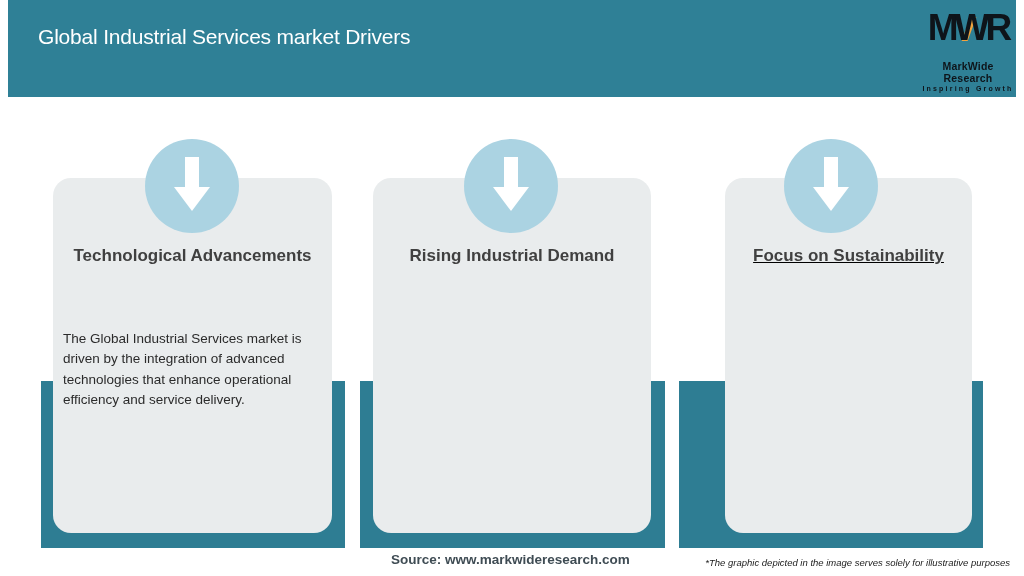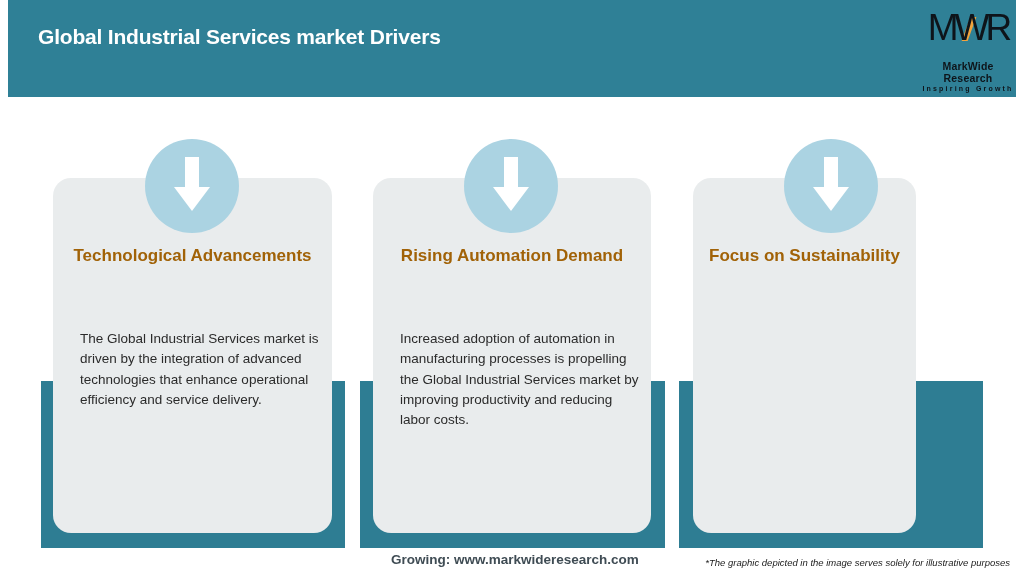--- a/index.html
+++ b/index.html
@@ -1,47 +1,47 @@
 <!DOCTYPE html>
 <html><head>
 <meta charset="utf-8">
 <style>
   * { margin:0; padding:0; box-sizing:border-box; }
   html,body { width:1024px; height:576px; background:#ffffff; overflow:hidden;
               font-family:"Liberation Sans", sans-serif; position:relative; }
 
   
   .header { position:absolute; left:8px; top:0; width:1008px; height:97px; background:#2f8096; }
-  .header-title { position:absolute; left:30px; top:25px; font-size:21px; font-weight:bold;
+  .header-title { position:absolute; left:30px; top:25px; font-size:21px; font-weight:normal;
                   color:#ffffff; letter-spacing:-0.2px; }
 
   
   .logo { position:absolute; top:10px; left:920px; width:96px; text-align:center; color:#0e141a; }
-  .logo-acronym { position:relative; font-size:37px; font-weight:400; letter-spacing:-4px;
+  .logo-acronym { position:relative; font-size:37px; font-weight:700; letter-spacing:-4px;
                   line-height:0.95; z-index:1; }
   .logo-accent { position:absolute; left:46px; top:7px; width:6px; height:24px; background:#f2a33c;
                  transform:skewX(-20deg); z-index:0; }
   .logo-acronym span { position:relative; z-index:1; }
   .logo-name { font-size:10.5px; font-weight:bold; margin-top:15px; letter-spacing:0.2px; }
   .logo-tagline { font-size:7px; font-weight:bold; letter-spacing:2.2px; margin-top:1px; }
 
   
   .backing { position:absolute; top:381px; height:167px; background:#2e7d93; }
   .backing-1 { left:41px;  width:304px; }
   .backing-2 { left:360px; width:305px; }
   .backing-3 { left:679px; width:304px; }
 
   
   .card { position:absolute; top:178px; height:355px; background:#e9eced; border-radius:18px; z-index:2; }
   .card-1 { left:53px;  width:279px; }
   .card-2 { left:373px; width:278px; }
-  .card-3 { left:693px; width:223px; }
+  .card-3 { left:725px; width:247px;text-decoration:underline; }
 
-  .card-title { margin-top:68px; text-align:center; font-size:17px; font-weight:bold; color:#a16207; }
-  .card-desc { margin-top:63px; padding:0 12px 0 27px; font-size:13.5px; line-height:1.5;
+  .card-title { margin-top:68px; text-align:center; font-size:17px; font-weight:bold; color:#404040; }
+  .card-desc { margin-top:63px; padding:0 12px 0 10px; font-size:13.5px; line-height:1.5;
                color:#2b2b2b; text-align:left; }
 
   
   .circle { position:absolute; top:139px; width:94px; height:94px; border-radius:50%;
             background:#abd3e2; z-index:3; display:flex; align-items:center; justify-content:center; }
   .circle-1 { left:145px; } .circle-2 { left:464px; } .circle-3 { left:784px; }
   .circle svg { display:block; }
 
   
   .source { position:absolute; left:391px; top:552px; font-size:13.5px; font-weight:bold; color:#3f4c54; }
@@ -65,22 +65,21 @@
 
 <div class="backing backing-1"></div>
 <div class="backing backing-2"></div>
 <div class="backing backing-3"></div>
 
 <div class="card card-1">
   <div class="card-title">Technological Advancements</div>
   <div class="card-desc">The Global Industrial Services market is driven by the integration of advanced technologies that enhance operational efficiency and service delivery.</div>
 </div>
 <div class="card card-2">
-  <div class="card-title">Rising Automation Demand</div>
-  <div class="card-desc">Increased adoption of automation in manufacturing processes is propelling the Global Industrial Services market by improving productivity and reducing labor costs.</div>
+  <div class="card-title">Rising Industrial Demand</div>
 </div>
 <div class="card card-3">
   <div class="card-title">Focus on Sustainability</div>
 </div>
 
 <div class="circle circle-1">
   <svg width="40" height="62" viewBox="0 0 40 62" aria-hidden="true">
     <rect x="13" y="2" width="14" height="30" fill="#ffffff"></rect>
     <polygon points="2,32 38,32 20,56" fill="#ffffff"></polygon>
   </svg>
@@ -91,14 +90,14 @@
     <polygon points="2,32 38,32 20,56" fill="#ffffff"></polygon>
   </svg>
 </div>
 <div class="circle circle-3">
   <svg width="40" height="62" viewBox="0 0 40 62" aria-hidden="true">
     <rect x="13" y="2" width="14" height="30" fill="#ffffff"></rect>
     <polygon points="2,32 38,32 20,56" fill="#ffffff"></polygon>
   </svg>
 </div>
 
-<div class="source">Growing: www.markwideresearch.com</div>
+<div class="source">Source: www.markwideresearch.com</div>
 <div class="disclaimer">*The graphic depicted in the image serves solely for illustrative purposes</div>
 
 </body></html>

